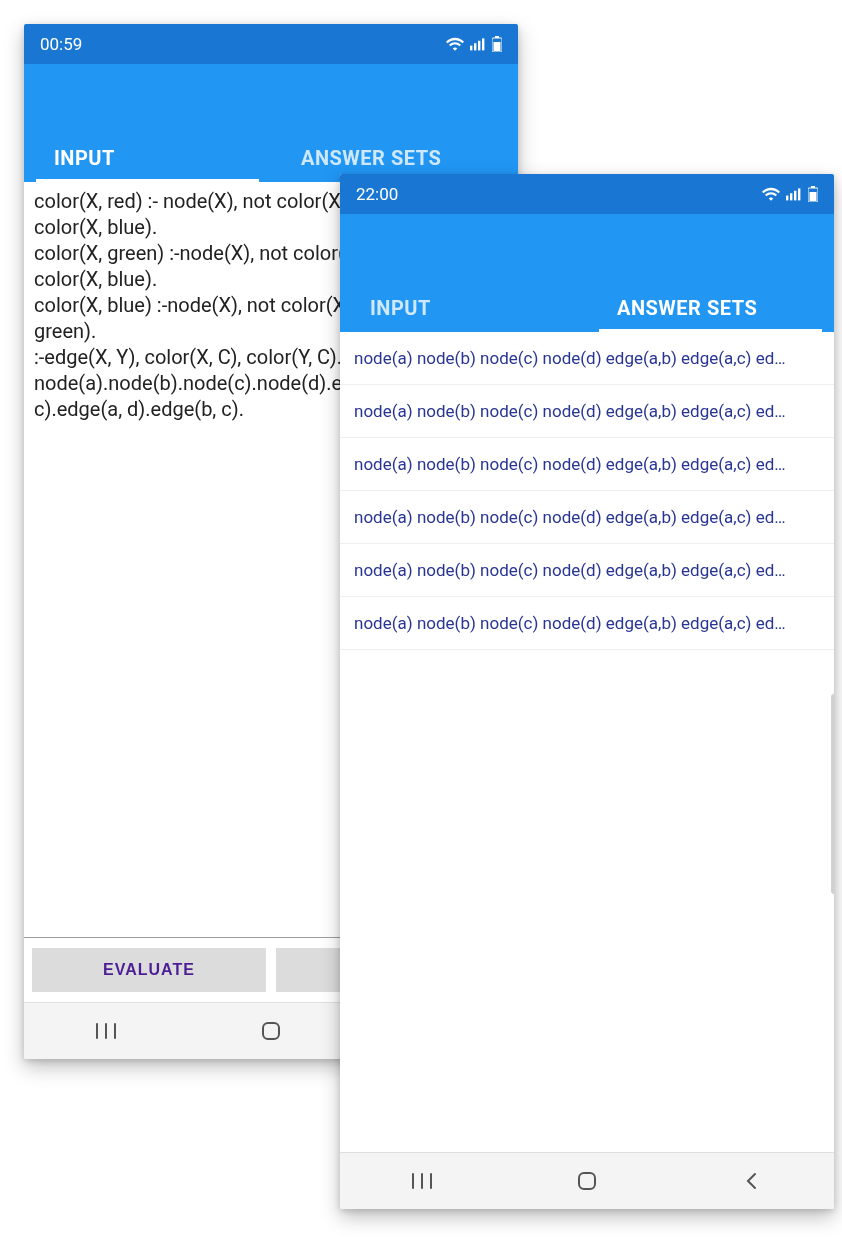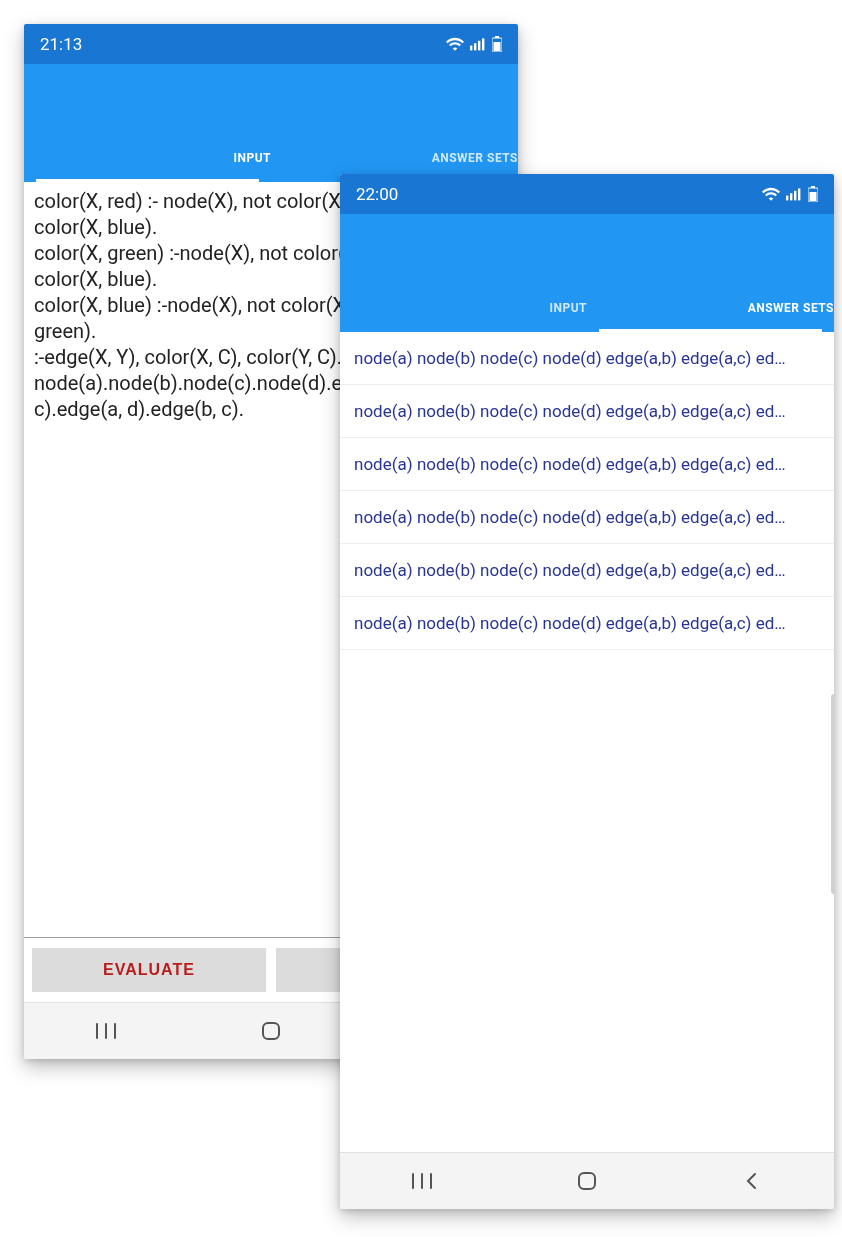--- a/index.html
+++ b/index.html
@@ -59,27 +59,28 @@
   }
   .tabs {
     background: #2196f3;
     display: flex;
     height: 48px;
   }
   .tab {
     flex: 1 1 0;
     display: flex;
     align-items: center;
-    justify-content: flex-end;
+    justify-content: flex-start;
     color: #cfe8fb;
     font-weight: 700;
-    font-size: 12px;
+    font-size: 20px;
     letter-spacing: 0.5px;
     position: relative;
     cursor: pointer;
+    padding-left: 30px;
   }
   .tab.active {
     color: #ffffff;
   }
   .tab.active::after {
     content: "";
     position: absolute;
     left: 12px;
     right: 12px;
     bottom: 0;
@@ -105,21 +106,21 @@
     overflow: hidden;
   }
   .button-row {
     display: flex;
     gap: 10px;
     padding: 10px 8px;
   }
   .btn {
     flex: 1 1 0;
     background: #dcdcdc;
-    color: #b91c1c;
+    color: #4c1d95;
     font-weight: 600;
     font-size: 16px;
     letter-spacing: 1px;
     border: none;
     height: 44px;
     cursor: pointer;
   }
   .answer-list {
     flex: 1 1 auto;
     display: flex;
@@ -161,21 +162,21 @@
     height: 200px;
     background: #d0d0d0;
     border-radius: 3px;
   }
 </style>
 </head>
 <body>
 
 <div class="phone phone-back">
   <div class="status-bar">
-    <span>21:13</span>
+    <span>00:59</span>
     <span class="status-icons">
       <span>
         <svg width="18" height="14" viewBox="0 0 24 18" fill="#fff">
             <path d="M12 18l3-3c-1.7-1.7-4.3-1.7-6 0l3 3zm-6-6c3.3-3.3 8.7-3.3 12 0l2-2c-4.4-4.4-11.6-4.4-16 0l2 2zm-4-4c5.5-5.5 14.5-5.5 20 0l2-2C17.3-1 6.7-1 0 6l2 2z"></path>
           </svg>
       </span>
       <span>
         <svg width="16" height="14" viewBox="0 0 20 16" fill="#fff">
             <rect x="0" y="10" width="3" height="6"></rect>
             <rect x="5" y="7" width="3" height="9"></rect>

